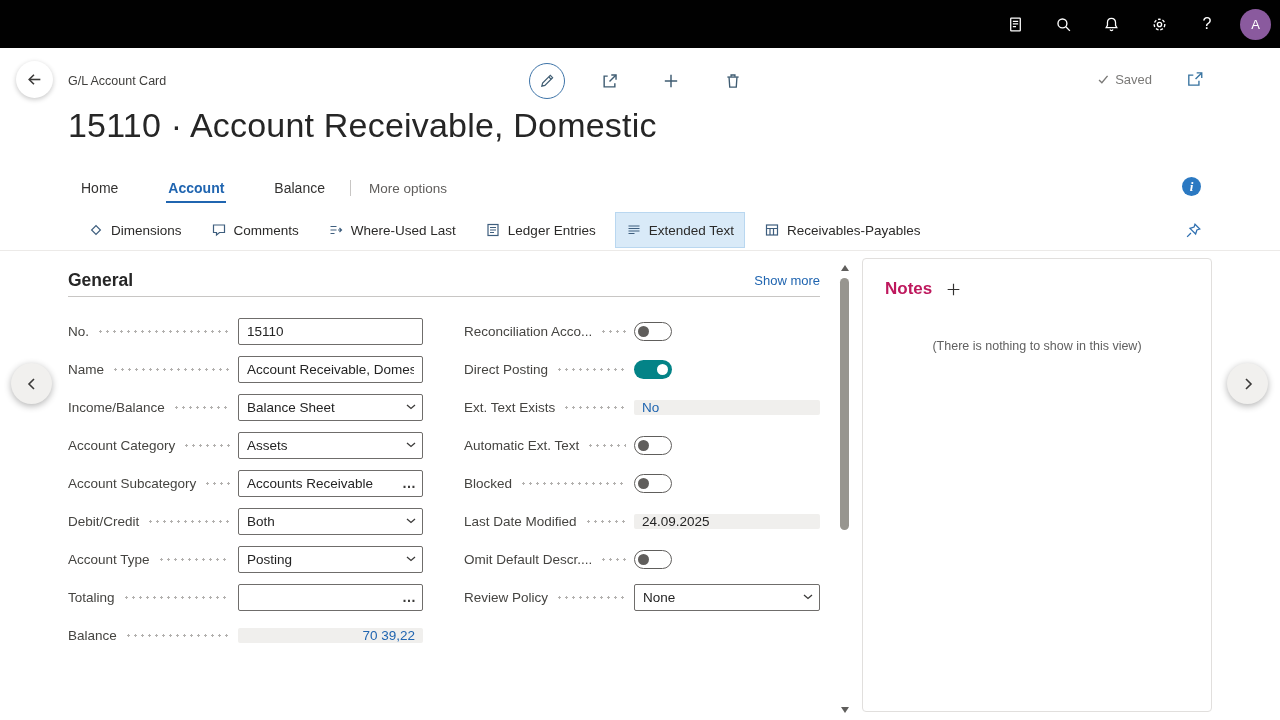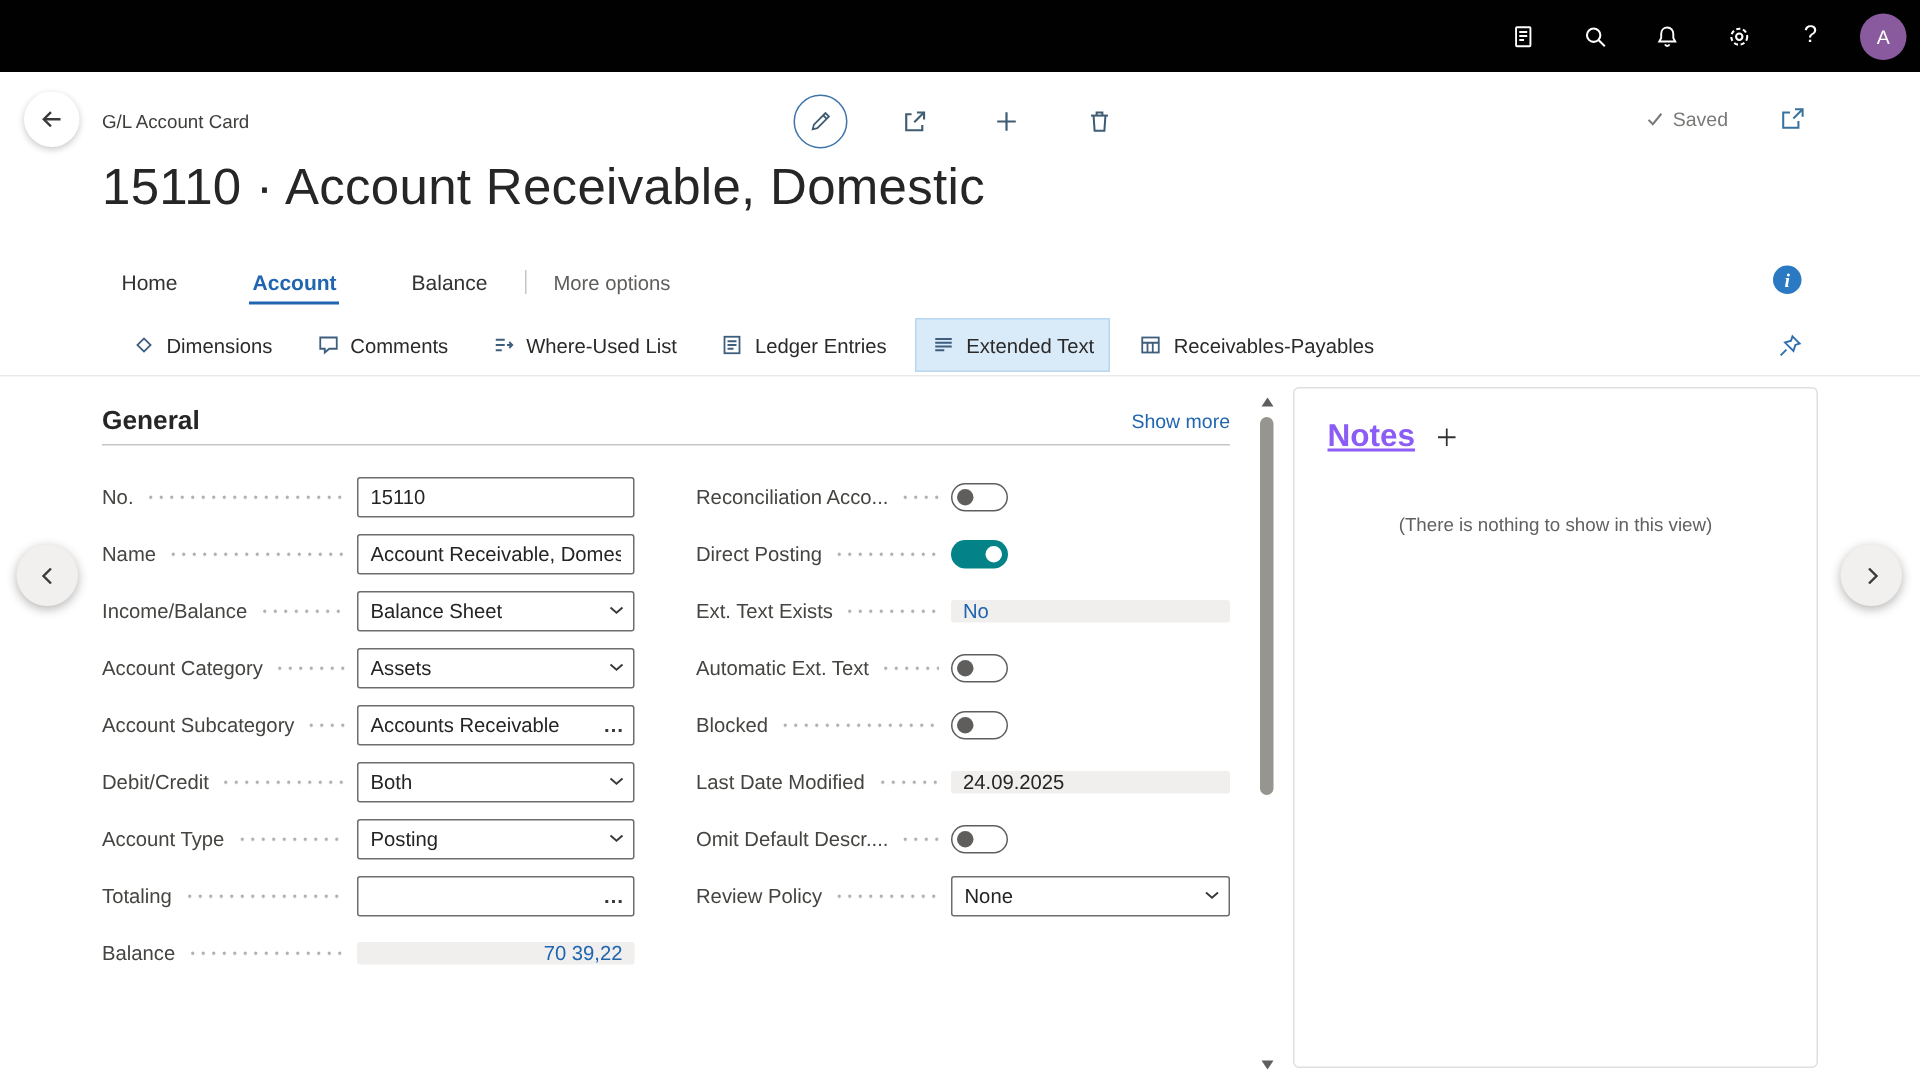--- a/index.html
+++ b/index.html
@@ -112,21 +112,21 @@
   .tri-up { width: 0; height: 0; border-left: 4.5px solid transparent; border-right: 4.5px solid transparent; border-bottom: 6px solid #5f5e5c; }
   .tri-down { width: 0; height: 0; border-left: 4.5px solid transparent; border-right: 4.5px solid transparent; border-top: 6px solid #5f5e5c; }
   .sb-thumb { position: absolute; left: 4px; top: 20px; width: 9px; height: 252px; background: #97958f; border-radius: 5px; cursor: grab; }
 
   
   .factbox {
     position: absolute; left: 862px; top: 258px; width: 350px; height: 454px;
     border: 1px solid #e1dfdd; border-radius: 4px; background: #fff;
   }
   .notes-header { display: flex; align-items: center; gap: 13px; padding: 20px 22px 0 22px; }
-  .notes-title { font-size: 21px; font-weight: 700; color: #8b5cf6; text-decoration: underline; }
+  .notes-title { font-size: 17px; font-weight: 700; color: #be185d; }
   .add-note-btn { color: #323130; cursor: pointer; }
   .notes-empty { margin-top: 40px; text-align: center; font-size: 12.5px; color: #616161; }
 
   
   .nav-btn {
     position: absolute; top: 363px; width: 41px; height: 41px; border-radius: 50%;
     background: #f1f0ee; box-shadow: 0 2px 7px rgba(0,0,0,.3); display: flex; align-items: center; justify-content: center;
     color: #3b3a39; cursor: pointer; z-index: 6;
   }
   .nav-prev { left: 11px; } .nav-next { right: 12px; }
@@ -248,21 +248,21 @@
         </span>
         <span>Comments</span>
       </div>
       <div class="action-item">
         <span class="aicon">
           <svg width="16" height="16" viewBox="0 0 16 16" fill="none" stroke="currentColor" stroke-width="1.2">
             <path d="M2.5 4.5h6M2.5 8h6M2.5 11.5h4"></path>
             <path d="M10 8h3.5M11.5 6l2 2-2 2"></path>
           </svg>
         </span>
-        <span>Where-Used List</span>
+        <span>Where-Used Last</span>
       </div>
       <div class="action-item">
         <span class="aicon">
           <svg width="16" height="16" viewBox="0 0 16 16" fill="none" stroke="currentColor" stroke-width="1.2">
             <rect x="3" y="2.5" width="10" height="11"></rect>
             <path d="M5 5.5h6M5 8h6M5 10.5h4"></path>
           </svg>
         </span>
         <span>Ledger Entries</span>
       </div>

